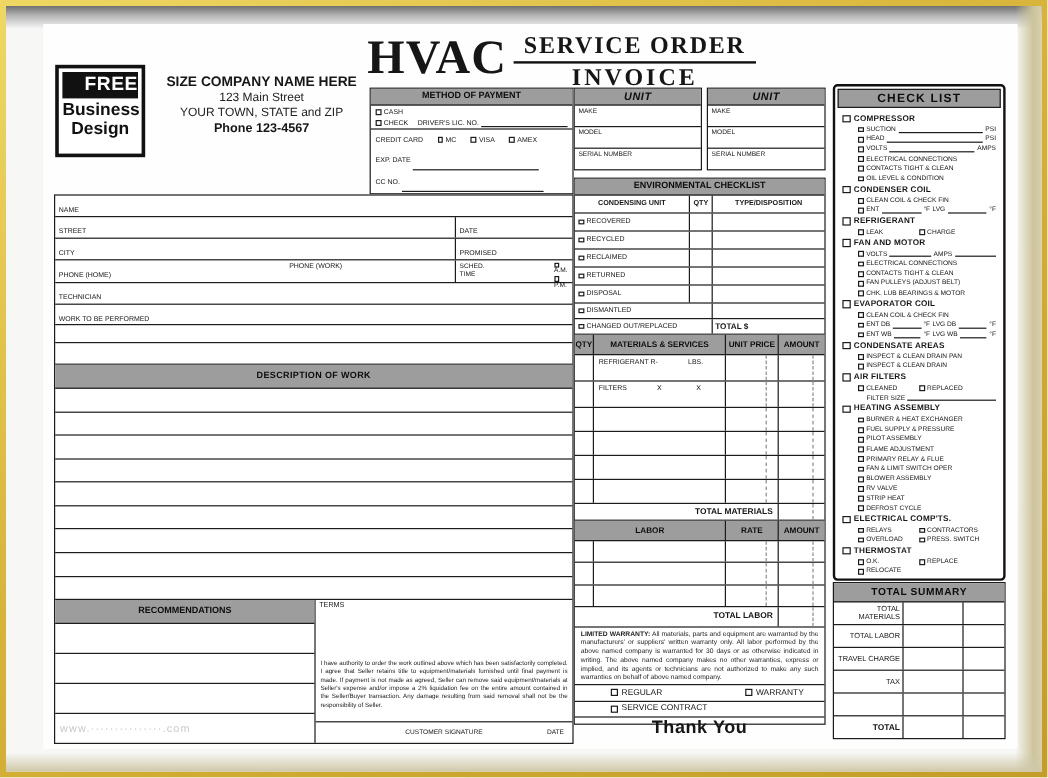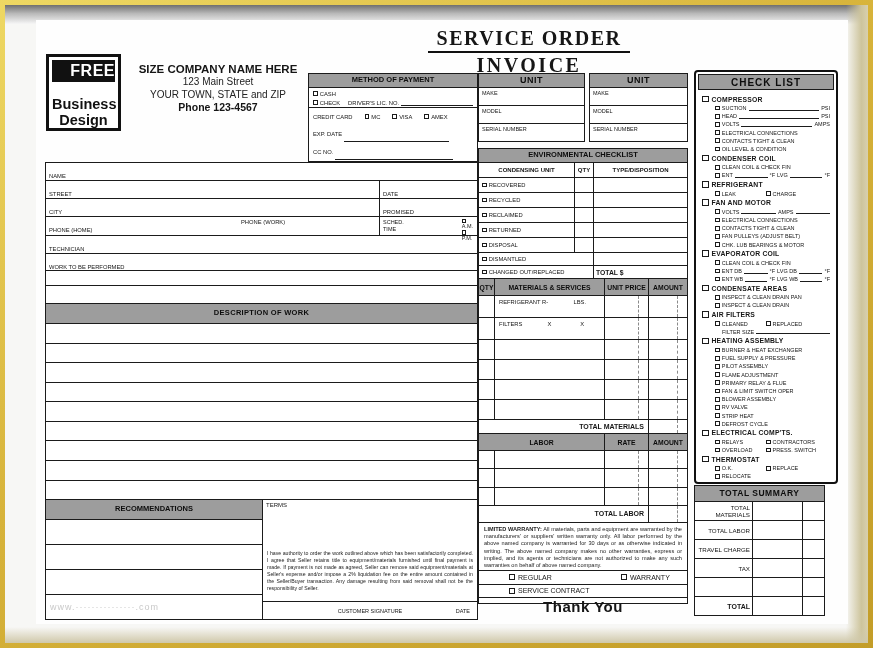--- a/index.html
+++ b/index.html
@@ -22,21 +22,21 @@
   .cb.big { width: 6.5px; height: 6.5px; }
   .cb.med { width: 6px; height: 6px; }
   .wline { flex: 1 1 8px; border-bottom: 1px solid #1b1b1b; align-self: flex-end; margin-bottom: 1.5px; min-width: 6px; }
 
   
   .logo { left: 46px; top: 54px; width: 75px; height: 77px; border: 3px solid #111;
           background: #fff; padding: 3px; }
   .logo-top { background: #111; color: #fff; text-align: right; font-weight: 900;
               font-size: 16px; line-height: 22px; letter-spacing: .5px; }
   .logo-bot { text-align: center; font-weight: 900; font-size: 14.5px; line-height: 15.5px;
-              color: #111; padding-top: 15px; }
+              color: #111; padding-top: 3px; }
   .company { left: 122px; top: 62px; width: 192px; text-align: center; }
   .co-name { font-weight: bold; font-size: 11.5px; line-height: 14px; }
   .co-line { font-size: 10px; line-height: 12.5px; color: #222; }
   .co-phone { font-weight: bold; font-size: 10.5px; line-height: 13px; }
   .brand { left: 306px; top: 24px; font-family: "Liberation Serif", "DejaVu Serif", serif;
            font-weight: bold; font-size: 40px; letter-spacing: 1px; }
   .mast { left: 428px; top: 27px; width: 202px; text-align: center;
           font-family: "Liberation Serif", "DejaVu Serif", serif; font-weight: bold; }
   .mast-t1 { font-size: 20px; letter-spacing: 1.5px; border-bottom: 2.5px solid #111; padding-bottom: 1px; }
   .mast-t2 { font-size: 20px; letter-spacing: 2.5px; margin-top: 1px; }
@@ -45,21 +45,21 @@
   .paybox { left: 308px; top: 73px; width: 170px; height: 89px; border: 1.6px solid #1b1b1b; background: #fff;
             display: flex; flex-direction: column; font-size: 5.8px; }
   .paybox .bar { height: 14px; line-height: 12.5px; font-size: 7.5px; flex: none; }
   .pay-r1 { height: 20px; border-bottom: 1px solid #1b1b1b; padding: 1px 4px; }
   .mini { display: flex; align-items: center; gap: 2px; height: 9px; }
   .pay-r2 { height: 17px; display: flex; align-items: center; gap: 3px; padding: 0 4px; }
   .pay-r2 .grp { display: flex; align-items: center; gap: 2px; margin-left: 9px; }
   .pay-r3, .pay-r4 { height: 18px; display: flex; align-items: center; gap: 2px; padding: 0 4px; }
   .unitbox { top: 73px; height: 69px; border: 1.6px solid #1b1b1b; background: #fff;
              display: flex; flex-direction: column; }
-  .unitbox .bar { height: 14px; line-height: 12.5px; font-size: 9px; letter-spacing: .5px; flex: none; }
+  .unitbox .bar { height: 14px; line-height: 12.5px; font-size: 9px; letter-spacing: .5px; flex: none; font-style: italic; }
   .ucell { flex: 1; border-bottom: 1px solid #1b1b1b; font-size: 5.5px; padding: 1.5px 0 0 3px; }
   .ucell:last-child { border-bottom: none; }
 
   
   .leftcol { left: 45px; top: 162px; width: 433px; height: 458px; border: 1.6px solid #1b1b1b;
              background: #fff; display: flex; flex-direction: column; }
   .lrow { display: flex; border-bottom: 1px solid #1b1b1b; flex: none; }
   .lbl { font-size: 5.8px; padding: 1.5px 0 0 3px; }
   .cell { flex: 1; position: relative; }
   .rcell { width: 98px; border-left: 1px solid #1b1b1b; flex: none; }
@@ -137,21 +137,21 @@
   .cl-items { padding: 3px 5px 0 5px; }
   .cl-main { display: flex; align-items: center; gap: 3px; height: 10px; font-weight: bold;
              font-size: 6.8px; letter-spacing: .2px; white-space: nowrap; }
   .cl-item { display: flex; align-items: center; gap: 2px; height: 8.2px; font-size: 5.5px;
              padding-left: 13px; white-space: nowrap; }
   .cl-item.nocb { padding-left: 20px; }
   .cl-item .t.fixedw { width: 34px; flex: none; }
   .cl-item .sp { width: 6px; flex: none; }
 
   
-  .sumbox { left: 694px; top: 485px; width: 131px; height: 131px; border: 1.6px solid #1b1b1b;
+  .sumbox { left: 694px; top: 485px; width: 144px; height: 131px; border: 1.6px solid #1b1b1b;
             background: #fff; display: flex; flex-direction: column; }
   .sumbox .bar { height: 16px; line-height: 14.5px; font-size: 8.5px; letter-spacing: .5px; flex: none; }
   .sum-row { flex: 1; display: flex; border-bottom: 1px solid #1b1b1b; align-items: stretch; }
   .sum-row:last-child { border-bottom: none; }
   .s1 { width: 58px; border-right: 1px solid #1b1b1b; display: flex; align-items: center;
         justify-content: flex-end; font-size: 6.2px; padding-right: 2px; text-align: right; }
   .s1.b { font-weight: bold; font-size: 7px; }
   .s2 { width: 50px; border-right: 1px solid #1b1b1b; }
   .s3 { flex: 1; }
   .t { white-space: nowrap; }
@@ -172,20 +172,21 @@
       <div>Business</div>
       <div>Design</div>
     </div>
   </div>
   <div class="abs company">
     <div class="co-name">SIZE COMPANY NAME HERE</div>
     <div class="co-line">123 Main Street</div>
     <div class="co-line">YOUR TOWN, STATE and ZIP</div>
     <div class="co-phone">Phone 123-4567</div>
   </div>
+  <div class="abs brand">HVAC</div>
   <div class="abs paybox">
     <div class="bar">METHOD OF PAYMENT</div>
     <div class="pay-r1">
       <div class="mini">
           <span class="cb"></span>
           <span class="t">CASH</span>
         </div>
       <div class="mini">
           <span class="cb"></span>
           <span class="t">CHECK</span>

